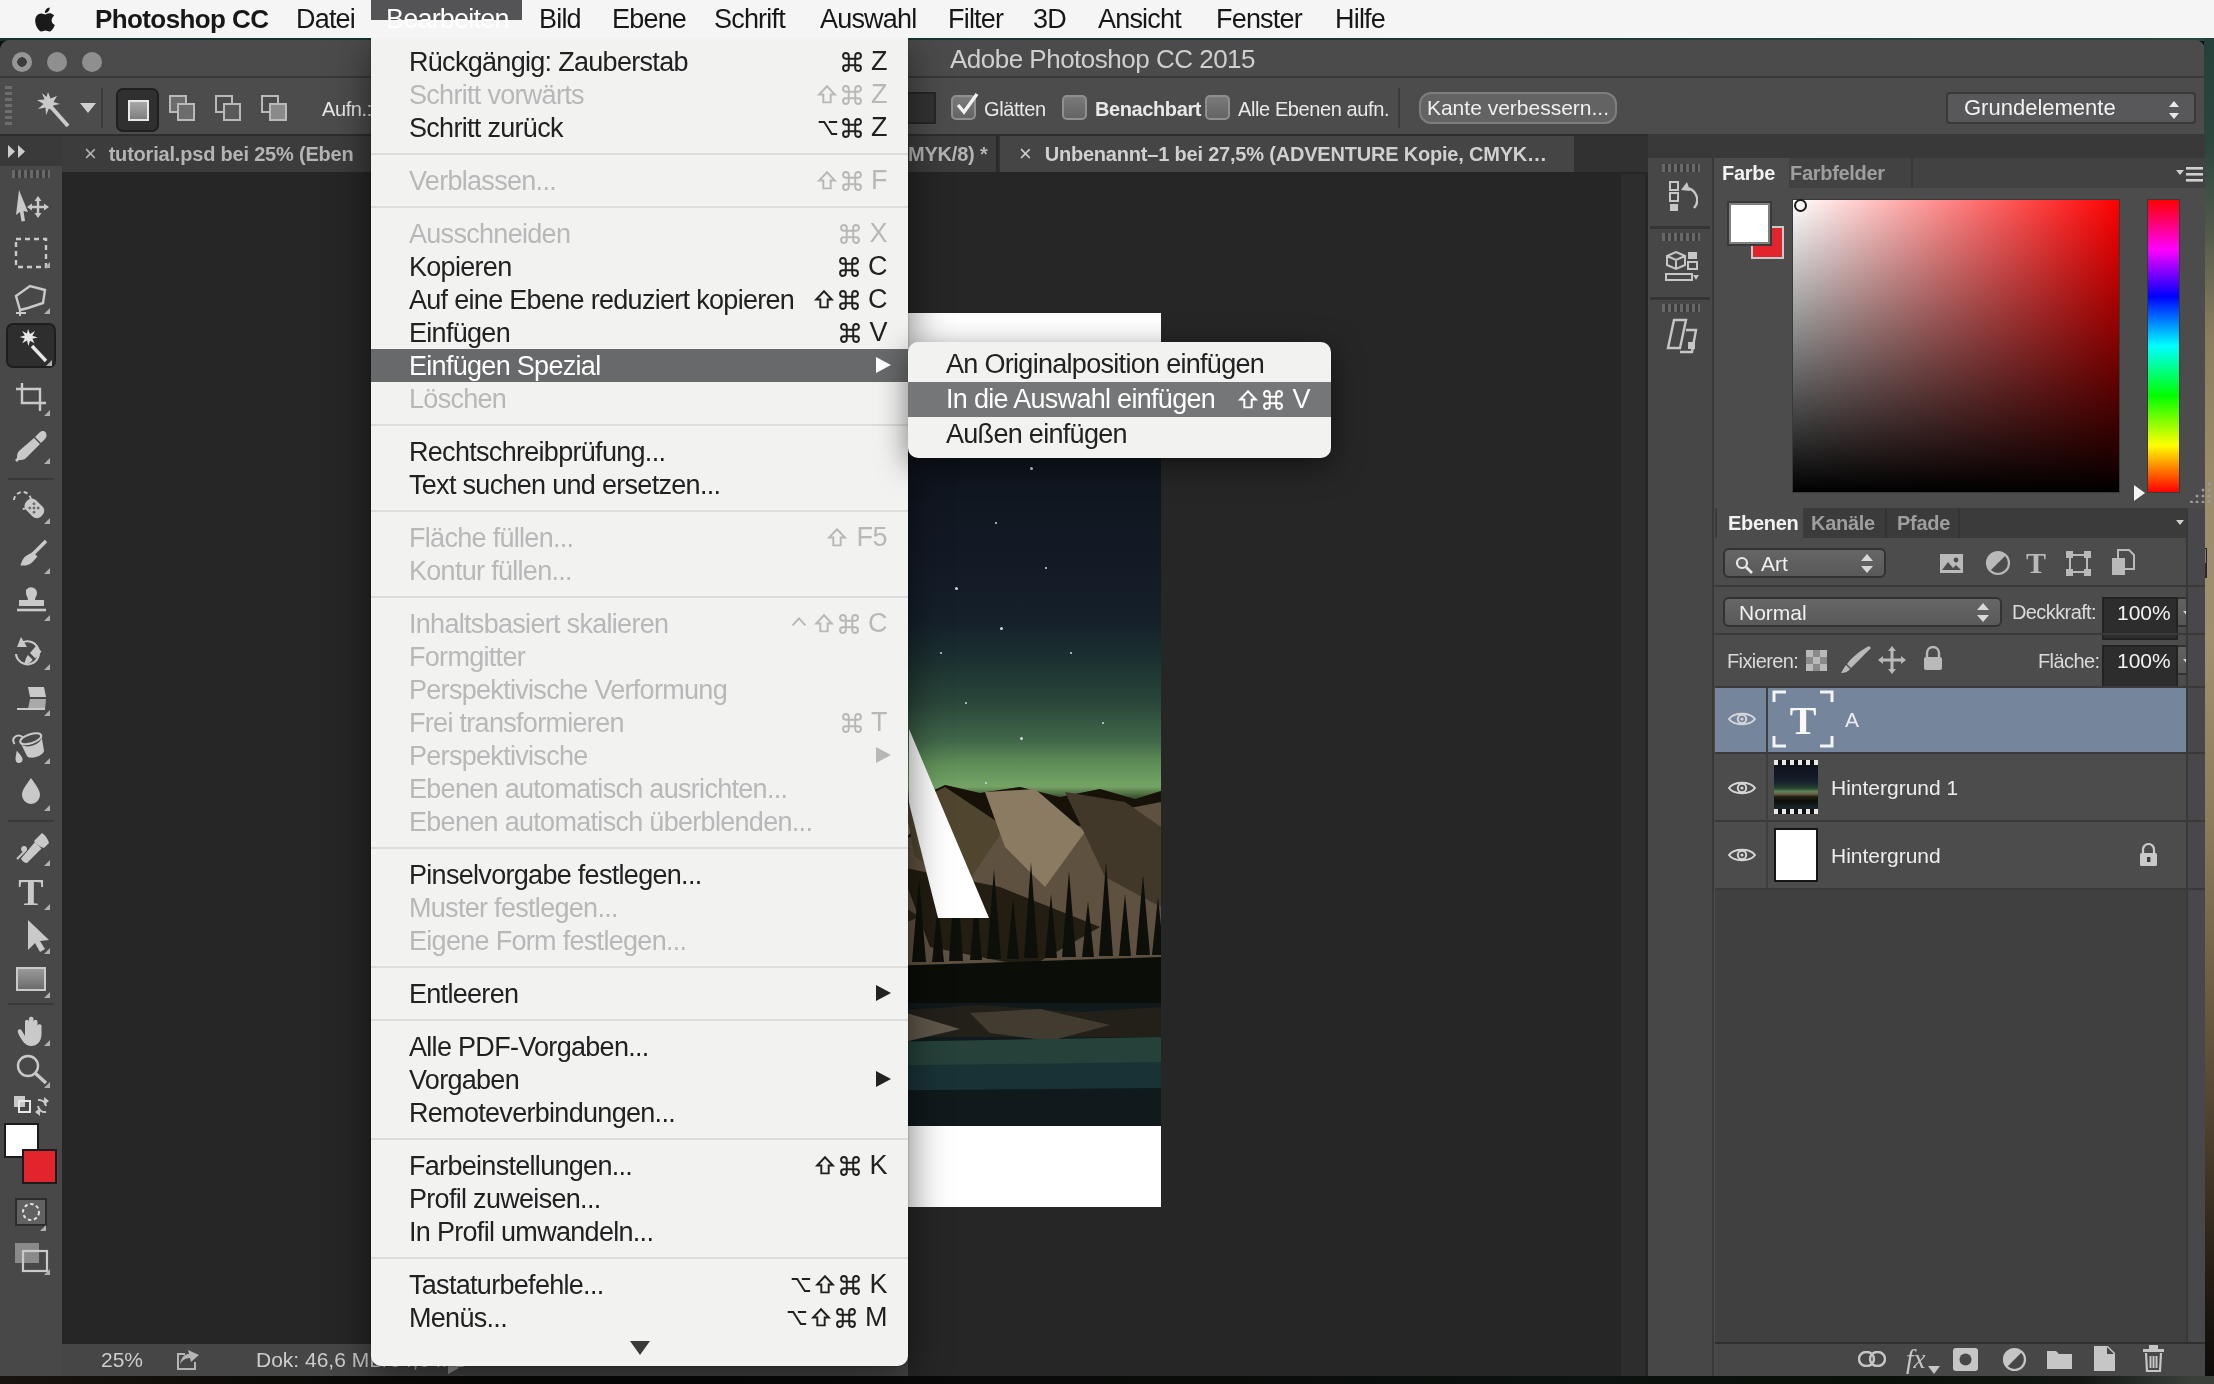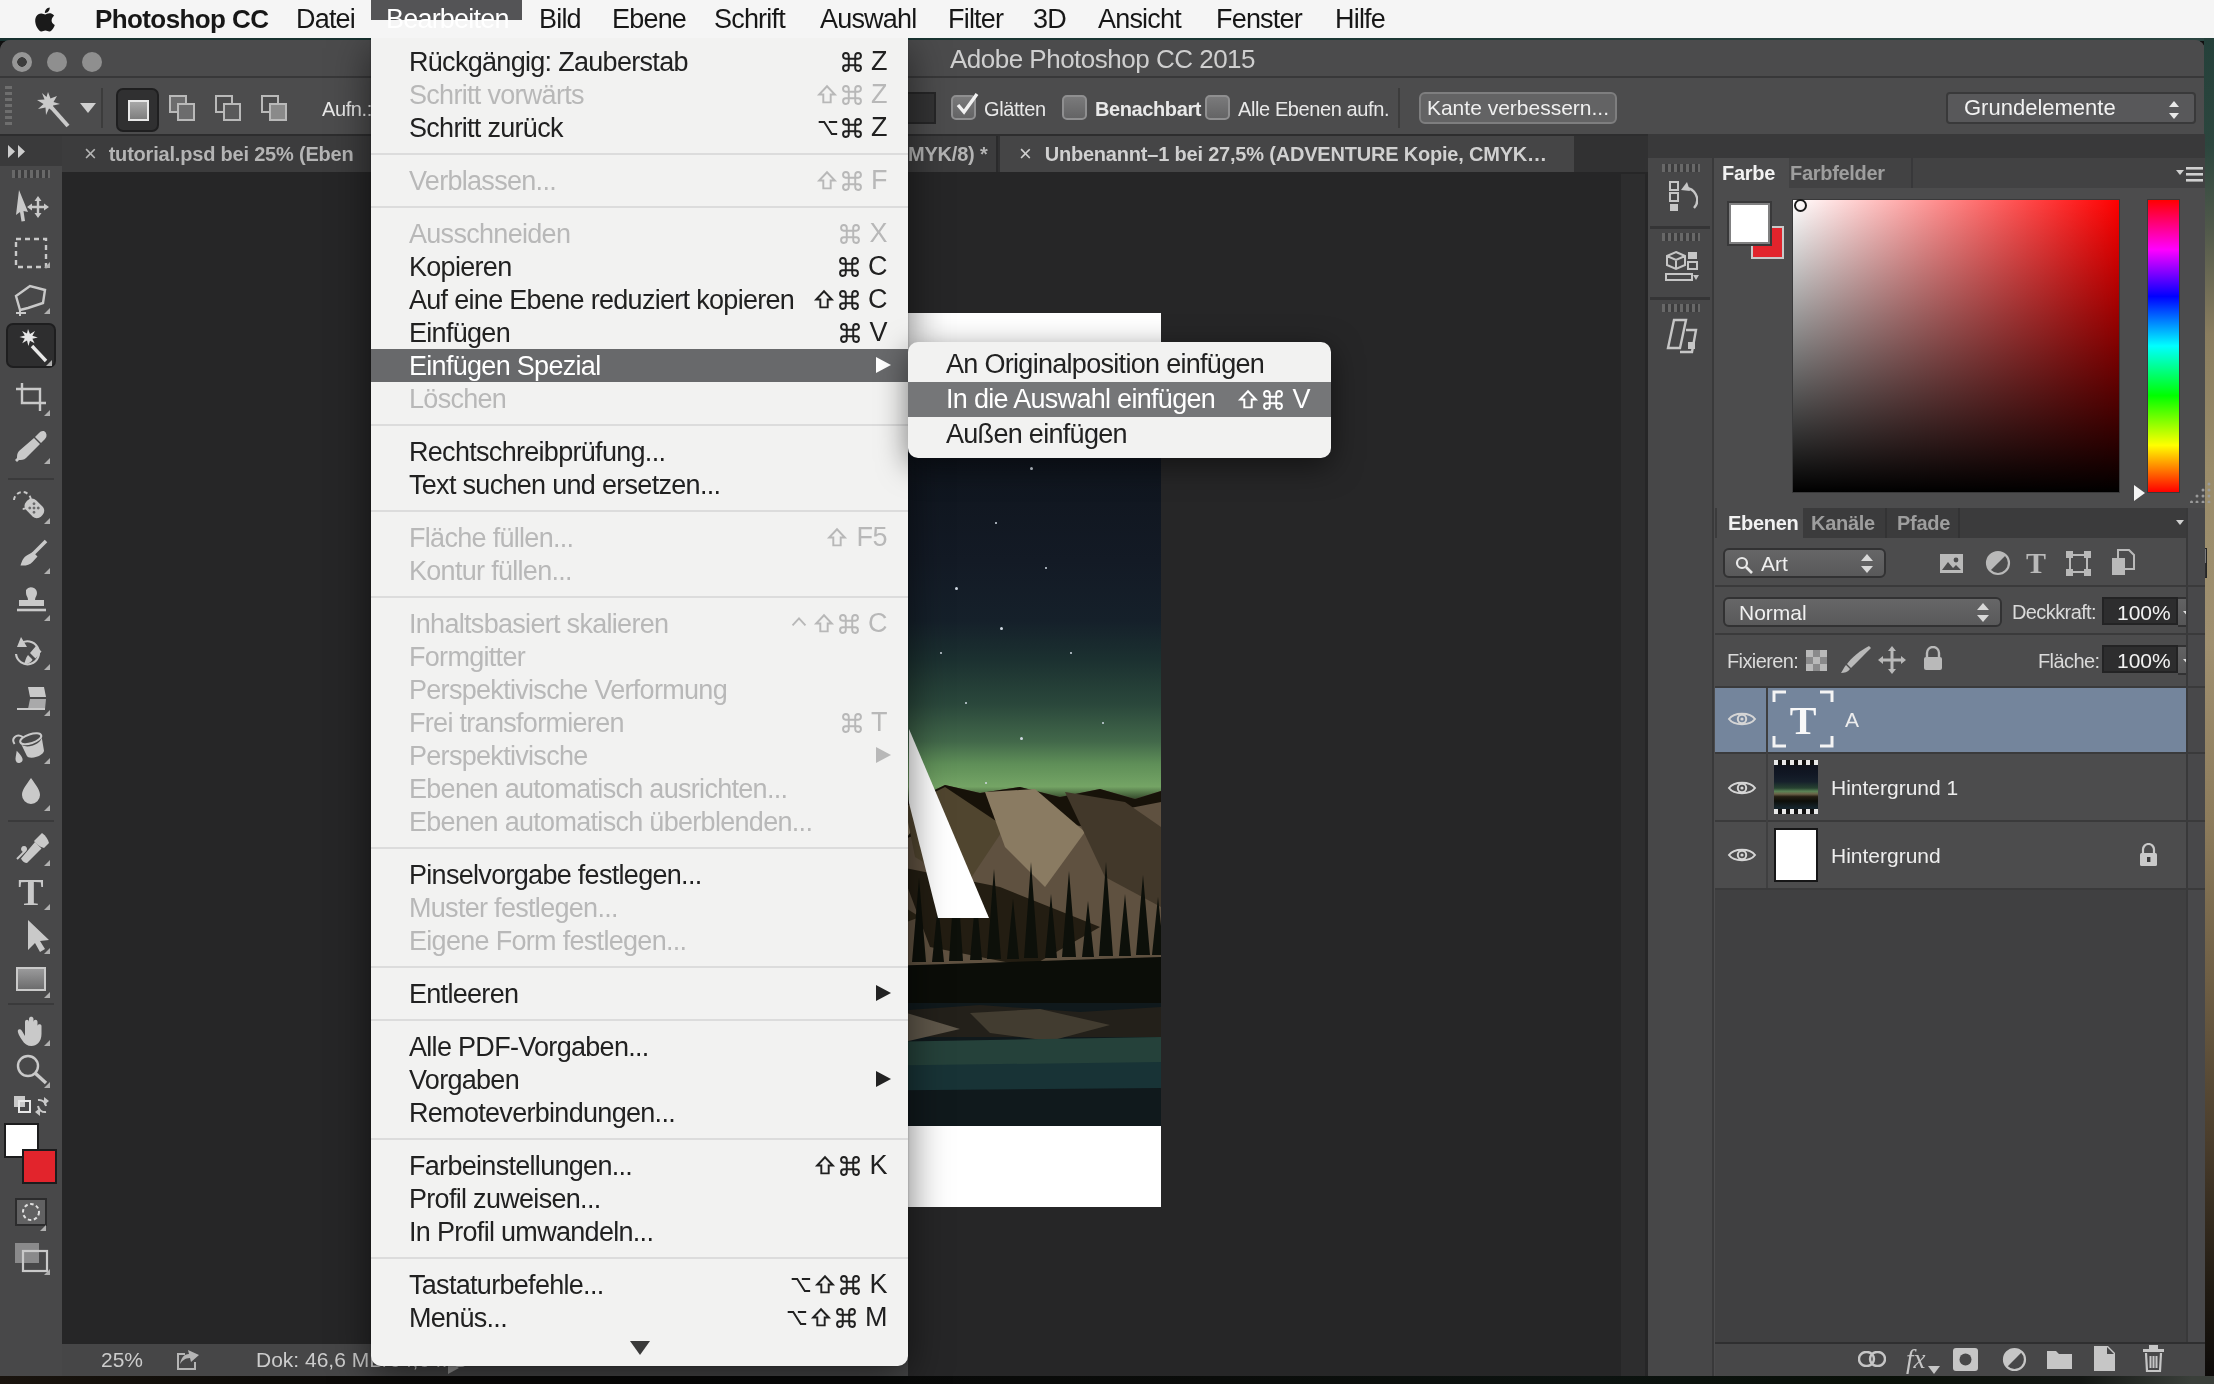--- a/index.html
+++ b/index.html
@@ -25,21 +25,21 @@
 
   
   #win { position:absolute; left:0; top:40px; width:2205px; height:1336px; background:#4c4c4d; border-radius:10px 10px 0 0; overflow:hidden; }
   #titlebar { position:absolute; left:0; top:0; width:100%; height:38px; background:#4b4b4c; border-bottom:2px solid #383839; }
   .tl { position:absolute; top:12px; width:20px; height:20px; border-radius:50%; background:#8f8f8f; }
   #title { position:absolute; left:0; right:0; top:0; height:38px; text-align:center; line-height:38px; font-size:26px; letter-spacing:-0.5px; color:#cfcfcf; }
 
   
   #optbar { position:absolute; left:0; top:38px; width:100%; height:58px; background:#4c4c4d; border-bottom:2px solid #2d2d2e; }
   .vline { position:absolute; width:2px; background:#3c3c3c; }
-  #btn-kante { position:absolute; left:1419px; top:92px; width:198px; height:32px; background:#636364; border:2px solid #7e7e7f; border-radius:6px;
+  #btn-kante { position:absolute; left:1419px; top:92px; width:198px; height:32px; background:#636364; border:2px solid #7e7e7f; border-radius:12px;
      color:#f0f0f0; font-size:21px; text-align:center; line-height:28px; }
   #wspick { position:absolute; left:1946px; top:92px; width:250px; height:32px; background:#58585a; border:2px solid #39393a; border-radius:4px; }
   #wspick .wtxt { position:absolute; left:16px; top:0; line-height:28px; font-size:22px; color:#f2f2f2; }
 
   
   #toolcol { position:absolute; left:0; top:96px; width:62px; height:1240px; background:#484849; }
   #tabrow { position:absolute; left:62px; top:96px; width:1586px; height:36px; background:#313132; }
   #pasteboard { position:absolute; left:62px; top:132px; width:1586px; height:1204px; background:#262627; }
   #dockstrip { position:absolute; left:1648px; top:94px; width:64px; height:1242px; background:#474748; }
   #panelcol { position:absolute; left:1714px; top:94px; width:491px; height:1242px; background:#4c4c4d; }
@@ -105,21 +105,21 @@
   .dock-sep { position:absolute; left:1650px; width:60px; height:3px; background:#353536; }
   .ptab { position:absolute; font-size:20px; letter-spacing:-0.3px; line-height:30px; z-index:3; }
   .pmenu-ico { position:absolute; z-index:3; }
   .pdd { position:absolute; background:linear-gradient(#666667,#59595a); border:2px solid #323233; border-radius:6px; z-index:3; }
   .pdd .t { position:absolute; font-size:21px; color:#f0f0f0; }
   .spin { position:absolute; width:13px; }
   .spin i { position:absolute; left:0; width:0; height:0; border-left:6px solid transparent; border-right:6px solid transparent; }
   .spin i.up { top:0; border-bottom:7px solid #d8d8d8; }
   .spin i.dn { bottom:0; border-top:7px solid #d8d8d8; }
   .plab { position:absolute; font-size:20px; letter-spacing:-0.6px; color:#dadada; z-index:3; }
-  .valbox { position:absolute; width:76px; height:28px; background:#2d2d2e; border:2px solid #232324; z-index:3; color:#f2f2f2; font-size:21px; line-height:27px; padding-left:13px; }
+  .valbox { position:absolute; width:76px; height:43px; background:#2d2d2e; border:2px solid #232324; z-index:3; color:#f2f2f2; font-size:21px; line-height:27px; padding-left:13px; }
   .valarr { position:absolute; width:24px; height:30px; background:linear-gradient(#626263,#565657); border:2px solid #323233; border-left:none; z-index:3; }
   .valarr i { position:absolute; left:5px; top:12px; width:0; height:0; border-left:7px solid transparent; border-right:7px solid transparent; border-top:8px solid #e0e0e0; }
   .phl { position:absolute; left:1715px; width:490px; background:#4c4c4d; z-index:2; }
   .hdiv { position:absolute; left:1715px; width:490px; height:2px; background:#3a3a3b; z-index:4; }
   .eye { position:absolute; z-index:4; }
   .lrow-lab { position:absolute; font-size:21px; color:#ededed; z-index:4; }
   #laythumb-t { position:absolute; left:1772px; top:690px; width:62px; height:58px; z-index:4; }
   #laythumb-img { position:absolute; left:1774px; top:760px; width:44px; height:54px; z-index:4; background:#070b10; overflow:hidden; }
   #laythumb-white { position:absolute; left:1774px; top:828px; width:44px; height:54px; z-index:4; background:#fff; border:2px solid #161617; }
   .sprocket { position:absolute; left:0; width:44px; height:5px; background:repeating-linear-gradient(90deg,#e8e8e8 0 4px,#111 4px 8px); }

